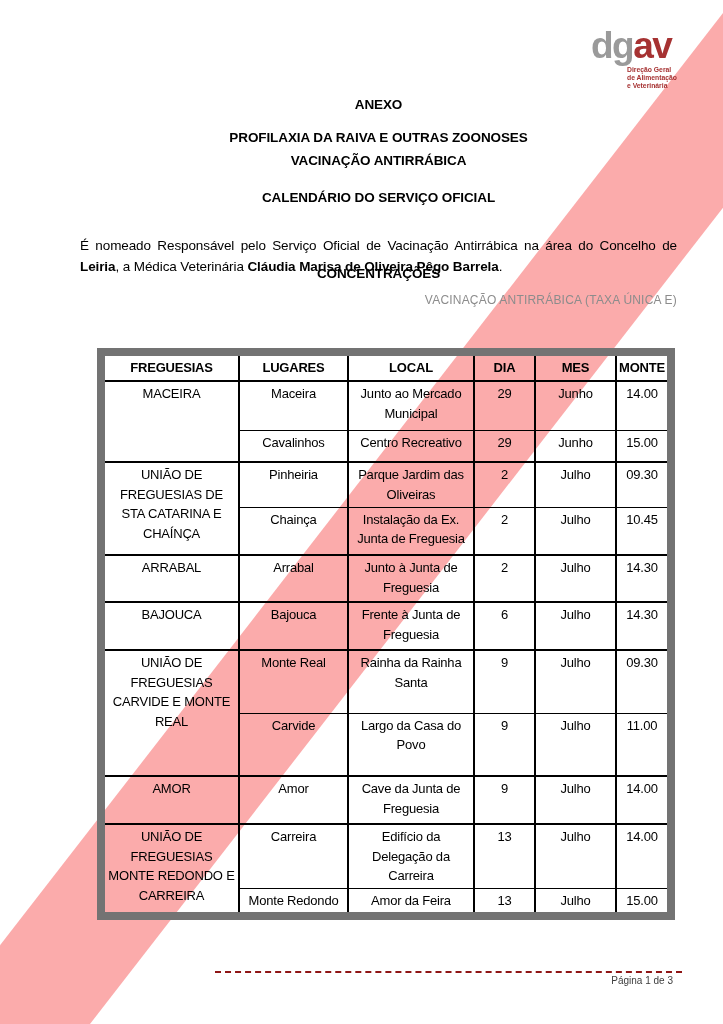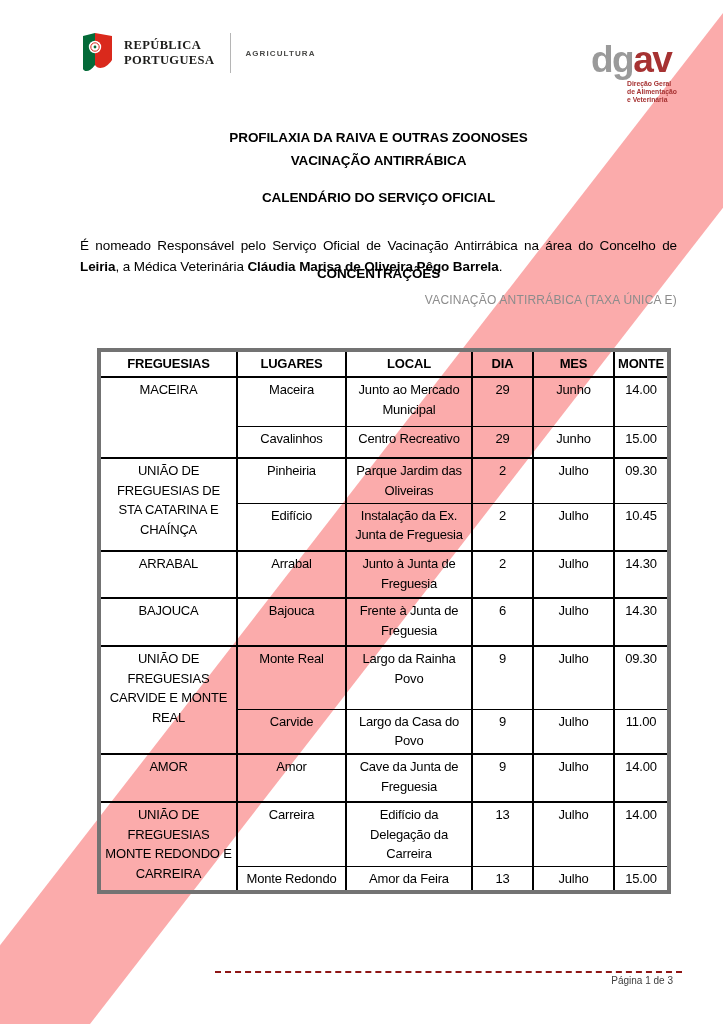--- a/index.html
+++ b/index.html
@@ -14,21 +14,21 @@
   
   .doc-header { position:absolute; top:26px; left:80px; right:28px; height:64px; }
   .gov-logo { position:absolute; left:0; top:6px; display:flex; align-items:center; }
   .gov-flag { width:34px; height:42px; }
   .gov-text {
     margin-left:10px; font-family:"Liberation Serif", serif; font-weight:bold;
     font-size:12.5px; line-height:15px; letter-spacing:0.4px; color:#1d1d1b;
   }
   .gov-divider { width:1px; height:40px; background:#b5b5b5; margin:0 14px 0 16px; }
   .ministry { font-size:8px; font-weight:bold; letter-spacing:1.1px; color:#4a4a48; }
-  .dgav { position:absolute; right:4px; top:16px; width:100px; text-align:left;margin-left:8px; }
+  .dgav { position:absolute; right:4px; top:2px; width:100px; text-align:left;margin-left:8px; }
   .dgav-word { font-size:37px; font-weight:bold; line-height:36px; letter-spacing:-1.5px; }
   .dgav-word .dg { color:#9a9a9a; }
   .dgav-word .av { color:#a63232; }
   .dgav-sub { margin:2px 0 0 36px; font-size:6.8px; font-weight:bold; line-height:8px; color:#a63232; }
 
   
   .title { position:absolute; left:80px; width:597px; text-align:center; font-weight:bold; font-size:13.5px; letter-spacing:-0.1px; }
   .t-anexo { top:97px; }
   .t-l1 { top:130px; }
   .t-l2 { top:153px; }
@@ -37,21 +37,21 @@
   .intro { position:absolute; top:221px; left:80px; width:597px; font-size:13.5px; line-height:21px; text-align:justify; letter-spacing:-0.1px; }
   .t-conc { top:266px; }
   .subtitle { position:absolute; top:293px; left:80px; width:597px; text-align:right; font-size:12px; color:#8c8c8c; letter-spacing:0.2px; }
 
   
   table.sched {
     position:absolute; top:348px; left:97px; width:570px;
     border-collapse:collapse; table-layout:fixed;
     font-size:13px; line-height:1.5; letter-spacing:-0.2px;
   }
-  table.sched { border:4px solid #737373; }
+  table.sched { border:8px solid #737373; }
   .sched th, .sched td {
     border-left:2px solid #000; border-right:2px solid #000;
     border-top:0; border-bottom:0;
     padding:2px 3px; text-align:center; vertical-align:top;
     overflow:hidden;
   }
   .sched thead th { font-weight:bold; height:22px; vertical-align:middle; padding:1px 2px; }
   tr.gtop td { border-top:2px solid #000; }
   tr.stop td { border-top:1px solid #000; }
 
@@ -64,46 +64,32 @@
 
 <div class="page">
 
   <svg class="stripe-svg" viewBox="0 0 723 1024" preserveAspectRatio="none">
     <polygon points="733,0 884,0 90,1024 -61,1024" fill="#fbabab"></polygon>
   </svg>
 
   <div class="content">
 
     <div class="doc-header">
-      <div class="gov-logo">
-        <svg class="gov-flag" viewBox="0 0 34 42">
-          <path d="M3 4 L15 1 L15 33 C11 39 5 41 3 37 Z" fill="#046a38"></path>
-          <path d="M15 1 L32 4 L32 28 C26 37 18 38 15 33 Z" fill="#da291c"></path>
-          <circle cx="15" cy="15" r="6.2" fill="#ffffff"></circle>
-          <circle cx="15" cy="15" r="4.2" fill="none" stroke="#da291c" stroke-width="1"></circle>
-          <circle cx="15" cy="15" r="1.4" fill="#046a38"></circle>
-        </svg>
-        <div class="gov-text">
-          <div>REPÚBLICA</div>
-          <div>PORTUGUESA</div>
-        </div>
-        <div class="gov-divider"></div>
-        <div class="ministry">AGRICULTURA</div>
-      </div>
 
       <div class="dgav">
         <div class="dgav-word"><span class="dg">dg</span><span class="av">av</span></div>
         <div class="dgav-sub">
           <div>Direção Geral</div>
           <div>de Alimentação</div>
           <div>e Veterinária</div>
         </div>
       </div>
     </div>
 
+    <div class="title t-anexo">ANEXO</div>
     <div class="title t-l2">VACINAÇÃO ANTIRRÁBICA</div>
     <div class="title t-l1">PROFILAXIA DA RAIVA E OUTRAS ZOONOSES</div>
     <div class="title t-l3">CALENDÁRIO DO SERVIÇO OFICIAL</div>
 
     <p class="intro"><span>É nomeado Responsável pelo Serviço Oficial de Vacinação Antirrábica na área do Concelho de </span><b>Leiria</b><span>, a Médica Veterinária </span><b>Cláudia Marisa de Oliveira Pêgo Barrela</b><span>.</span></p>
 
     <div class="title t-conc">CONCENTRAÇÕES</div>
     <div class="subtitle">VACINAÇÃO ANTIRRÁBICA (TAXA ÚNICA E)</div>
 
     <table class="sched">
@@ -144,21 +130,21 @@
 
         <tr class="gtop" style="height:45px">
           <td rowspan="2">UNIÃO DE FREGUESIAS DE STA CATARINA E CHAÍNÇA</td>
           <td>Pinheiria</td>
           <td>Parque Jardim das Oliveiras</td>
           <td>2</td>
           <td>Julho</td>
           <td>09.30</td>
         </tr>
         <tr class="stop" style="height:48px">
-          <td>Edifício</td>
+          <td>Chainça</td>
           <td>Instalação da Ex. Junta de Freguesia</td>
           <td>2</td>
           <td>Julho</td>
           <td>10.45</td>
         </tr>
 
         <tr class="gtop" style="height:47px">
           <td>ARRABAL</td>
           <td>Arrabal</td>
           <td>Junto à Junta de Freguesia</td>
@@ -172,26 +158,26 @@
           <td>Bajouca</td>
           <td>Frente à Junta de Freguesia</td>
           <td>6</td>
           <td>Julho</td>
           <td>14.30</td>
         </tr>
 
         <tr class="gtop" style="height:63px">
           <td rowspan="2">UNIÃO DE FREGUESIAS CARVIDE E MONTE REAL</td>
           <td>Monte Real</td>
-          <td>Largo da Rainha Povo</td>
+          <td>Rainha da Rainha Santa</td>
           <td>9</td>
           <td>Julho</td>
           <td>09.30</td>
         </tr>
-        <tr class="stop" style="height:45px">
+        <tr class="stop" style="height:63px">
           <td>Carvide</td>
           <td>Largo da Casa do Povo</td>
           <td>9</td>
           <td>Julho</td>
           <td>11.00</td>
         </tr>
 
         <tr class="gtop" style="height:48px">
           <td>AMOR</td>
           <td>Amor</td>

